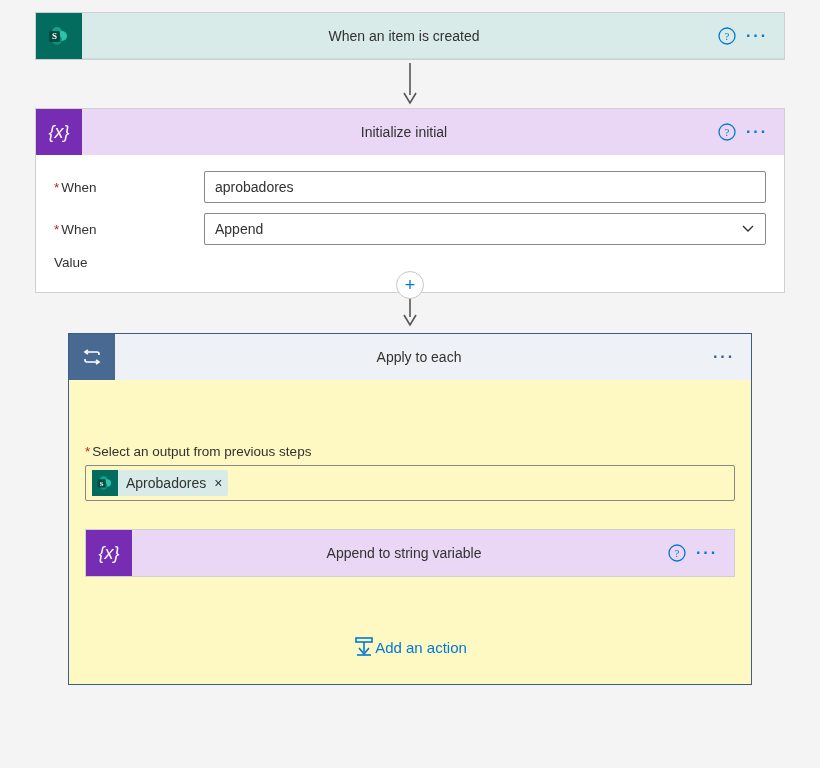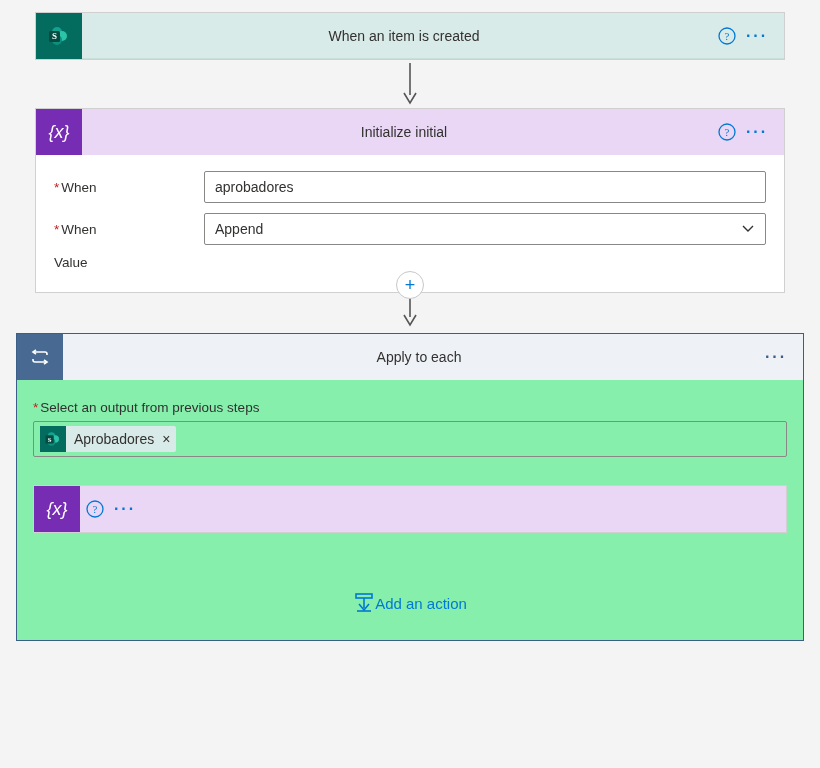--- a/index.html
+++ b/index.html
@@ -104,26 +104,26 @@
     border-radius: 50%;
     background: #fff;
     border: 1px solid #c8c8c8;
     display:flex; align-items:center; justify-content:center;
     color: #0078d4; font-size: 18px; line-height: 1;
     cursor: pointer;
   }
 
   
   .loop-card {
-    width: 788px;
+    width: 684px;
     margin: 4px auto 0 auto;
     border: 1.5px solid #3a5e87;
-    background: #86efac;
-  }
-  .loop-body { padding: 20px 16px 24px 16px; }
+    background: #fef9c3;
+  }
+  .loop-body { padding: 20px 16px 24px 16px; margin-top: 44px; }
 
   .req-line { font-size: 13.5px; color: #323130; margin-bottom: 6px; }
   .req-line .req { color: #c02020; margin-right: 2px; }
 
   .tokenbox {
     border: 1px solid #8a8886;
     border-radius: 2px;
     padding: 4px 6px;
     min-height: 34px;
     display:flex; align-items:center; gap:4px;
@@ -268,20 +268,21 @@
             </svg>
           </div>
           <span class="tlabel">Aprobadores</span>
           <span class="trm">×</span>
         </div>
       </div>
 
       <div class="inner-card">
         <div class="chead hd-var">
           <div class="ico">{<span style="font-style:italic">x</span>}</div>
+          <div class="title">Append to string variable</div>
           <div class="hact">
             <svg width="18" height="18" viewBox="0 0 18 18">
                 <circle cx="9" cy="9" r="8" fill="none" stroke="#0078d4" stroke-width="1.3"></circle>
                 <text x="9" y="13" text-anchor="middle" font-size="11" fill="#0078d4" font-family="Segoe UI">?</text>
               </svg>
           </div>
           <div class="hact dots">···</div>
         </div>
       </div>
 

